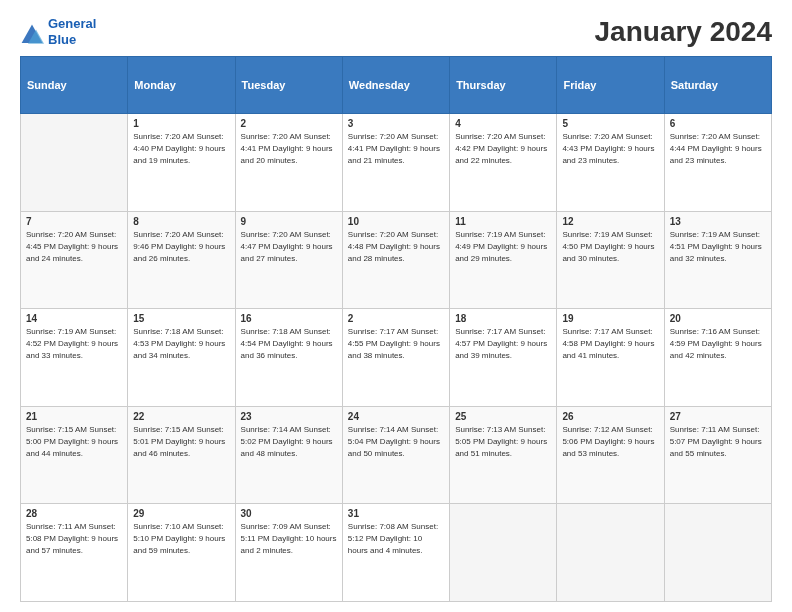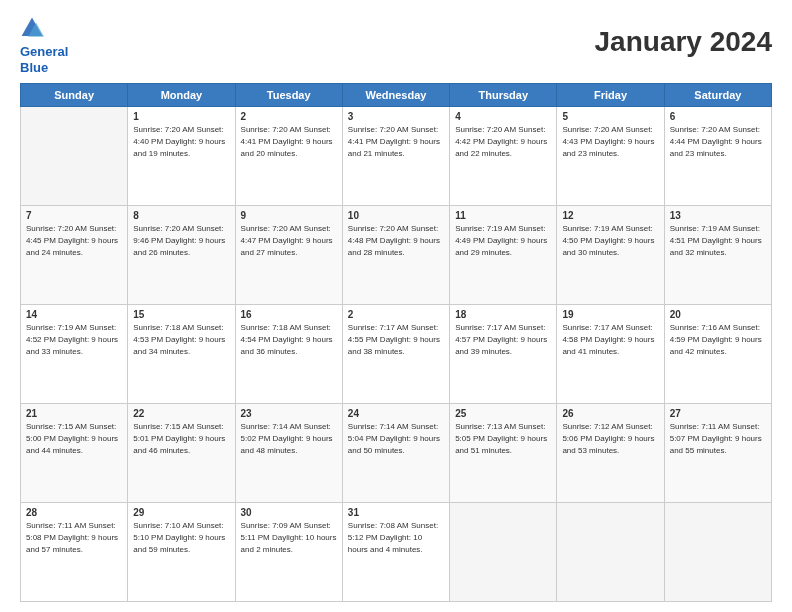--- a/index.html
+++ b/index.html
@@ -18,61 +18,59 @@
       flex-direction: column;
     }
     .header {
       display: flex;
       justify-content: space-between;
       align-items: flex-start;
       margin-bottom: 8px;
     }
     .logo {
       display: flex;
-      align-items: flex-start;
+      align-items: flex-end;
       gap: 4px;
-      flex-direction: column;
     }
     .logo-text {
       font-size: 13px;
       font-weight: bold;
       color: #333;
       line-height: 1.2;
     }
     .logo-blue { color: #1a5fb4; }
     .logo-icon {
       width: 24px;
       height: 24px;
     }
     .title-block {
       text-align: right;
     }
     .main-title {
       font-size: 28px;
       font-weight: bold;
       color: #333;
-      margin-top: 10px;
     }
     .subtitle {
       font-size: 13px;
       color: #555;
       margin-top: 2px;
     }
     .calendar-table {
       width: 100%;
       border-collapse: collapse;
       flex: 1;
     }
     .calendar-table th {
       background: #3a7abf;
       color: #fff;
       font-size: 11px;
       font-weight: bold;
-      padding: 5px 6px;
-      text-align: center;
+      padding: 22px 6px;
+      text-align: left;
       border: 1px solid #2d6aaa;
     }
     .calendar-table td {
       border: 1px solid #ccc;
       vertical-align: top;
       padding: 4px 5px;
       font-size: 8.5px;
       color: #333;
       width: calc(100% / 7);
       height: 88px;

